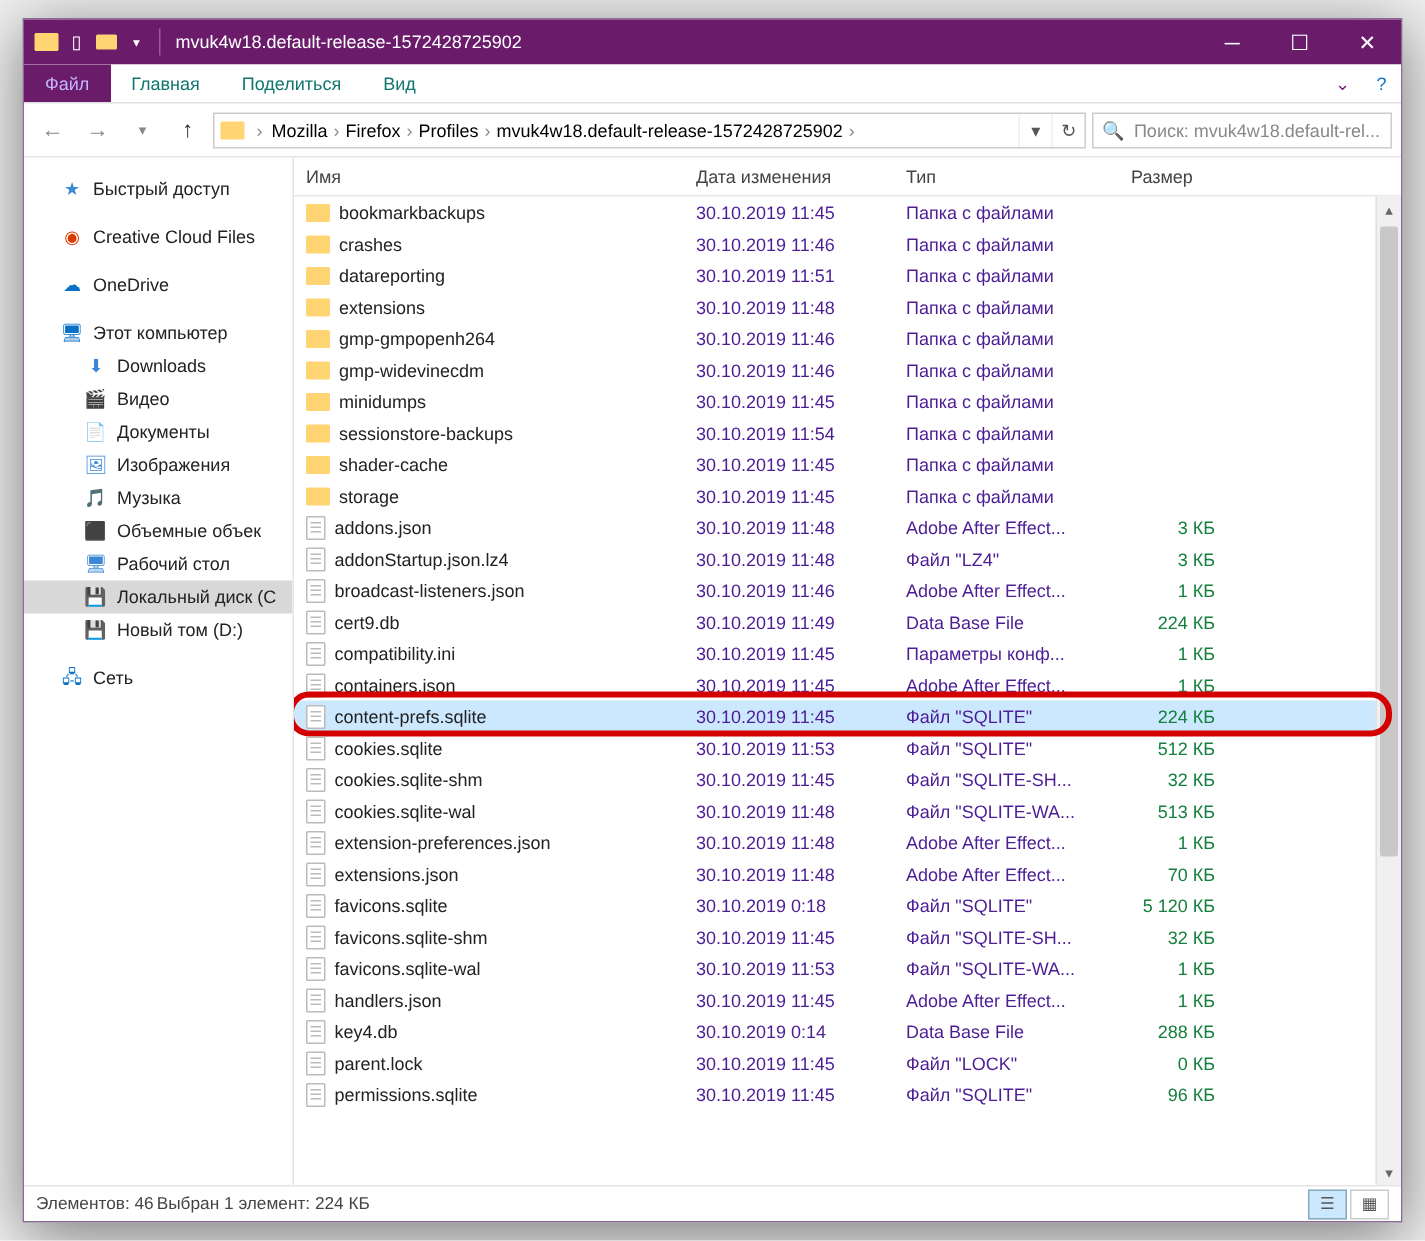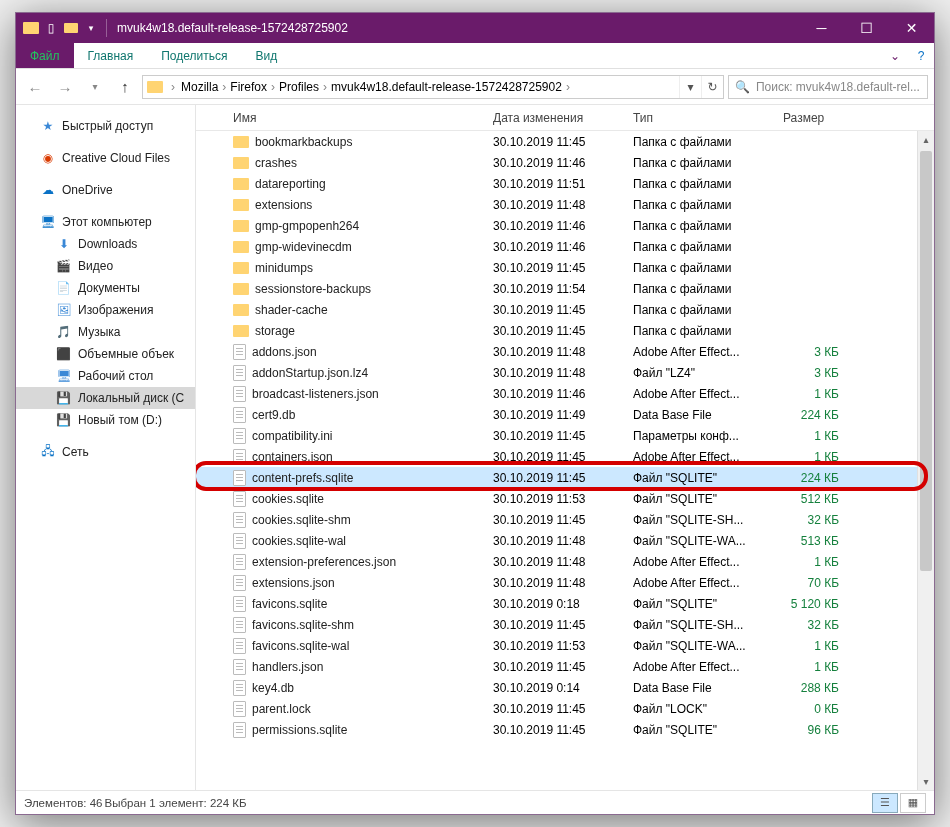--- a/index.html
+++ b/index.html
@@ -8,21 +8,21 @@
 .titlebar { height: 30px; background: #6a1b6a; display: flex; align-items: center; color: #fff; font-size: 12px; }
 .titlebar .icons { display: flex; padding-left: 6px; gap: 2px; }
 .titlebar .ticon { width: 18px; height: 18px; display: flex; align-items: center; justify-content: center; }
 .titlebar .folder-ico { width: 16px; height: 12px; background: #ffd472; border-radius: 1px; position: relative; }
 .titlebar .sep { width: 1px; height: 18px; background: rgba(255,255,255,.3); margin: 0 6px; }
 .titlebar .title { flex: 1; padding-left: 4px; }
 .titlebar .winbtns { display: flex; }
 .titlebar .winbtn { width: 45px; height: 30px; display: flex; align-items: center; justify-content: center; color: #fff; font-size: 14px; cursor: pointer; }
 .ribbon { height: 26px; background: #fff; display: flex; align-items: stretch; border-bottom: 1px solid #e0e0e0; font-size: 12px; }
 .ribbon .tab { padding: 0 14px; display: flex; align-items: center; cursor: pointer; color: #0f766e; }
-.ribbon .tab.file { background: #6a1b6a; color: #22c55e; }
+.ribbon .tab.file { background: #6a1b6a; color: #c4b5fd; }
 .ribbon .spacer { flex: 1; }
 .ribbon .ribicon { width: 26px; display: flex; align-items: center; justify-content: center; color: #6a1b6a; cursor: pointer; }
 .navbar { height: 36px; display: flex; align-items: center; padding: 4px 6px; gap: 4px; border-bottom: 1px solid #e5e5e5; }
 .navbtn { width: 26px; height: 26px; display: flex; align-items: center; justify-content: center; color: #888; cursor: pointer; border-radius: 2px; font-size: 15px; }
 .navbtn.en { color: #333; }
 .addrbox { flex: 1; height: 24px; border: 1px solid #ccc; display: flex; align-items: center; font-size: 12px; padding-left: 4px; gap: 2px; }
 .addrbox .fico { width: 16px; height: 12px; background: #ffd472; border-radius: 1px; margin-right: 4px; }
 .crumb { padding: 0 2px; cursor: pointer; }
 .chev { color: #888; padding: 0 2px; }
 .addrbox .tail { margin-left: auto; display: flex; }
@@ -31,29 +31,29 @@
 .body { flex: 1; display: flex; min-height: 0; }
 .sidebar { width: 180px; border-right: 1px solid #e5e5e5; padding-top: 10px; overflow: hidden; }
 .side-group { margin-bottom: 10px; }
 .side-item { display: flex; align-items: center; height: 22px; font-size: 12px; padding-left: 24px; gap: 6px; cursor: pointer; color: #222; white-space: nowrap; }
 .side-item.sub { padding-left: 40px; }
 .side-item.sel { background: #d8d8d8; }
 .sicon { width: 16px; height: 16px; display: flex; align-items: center; justify-content: center; font-size: 12px; }
 .filearea { flex: 1; display: flex; flex-direction: column; min-width: 0; position: relative; }
 .colhead { height: 26px; display: flex; align-items: center; border-bottom: 1px solid #e8e8e8; font-size: 12px; color: #444; }
 .colhead .col { padding-left: 8px; border-right: 1px solid transparent; cursor: pointer; }
-.c-name { width: 260px; margin-left: 29px; }
+.c-name { width: 260px; }
 .c-date { width: 140px; }
 .c-type { width: 150px; }
 .c-size { width: 80px; padding-right: 16px; }
 .rows { flex: 1; overflow: hidden; position: relative; }
 .row { height: 21px; display: flex; align-items: center; font-size: 12px; color: #222; cursor: pointer; }
 .row.selected { background: #cce8ff; }
 .row .c-name { display: flex; align-items: center; gap: 6px; padding-left: 8px; }
-.row .c-date, .row .c-type { padding-left: 8px; color: #000000; }
+.row .c-date, .row .c-type { padding-left: 8px; color: #4c1d95; }
 .row .c-size { text-align: right; color: #15803d; padding-right: 16px; }
 .fico-folder { width: 16px; height: 12px; background: #ffd472; border-radius: 1px; flex-shrink: 0; }
 .fico-file { width: 13px; height: 16px; background: #fff; border: 1px solid #bbb; border-radius: 1px; flex-shrink: 0; position: relative; }
 .fico-file::after { content: ""; position: absolute; left: 2px; right: 2px; top: 3px; height: 1px; background: #bbb; box-shadow: 0 3px 0 #bbb, 0 6px 0 #bbb; }
 .highlight-ring { position: absolute; border: 4px solid #d40000; border-radius: 14px; pointer-events: none; left: -4px; right: 6px; }
 .statusbar { height: 24px; border-top: 1px solid #e5e5e5; display: flex; align-items: center; font-size: 11.5px; color: #444; padding: 0 8px; gap: 2px; }
 .statusbar .stspacer { flex: 1; }
 .viewbtn { width: 26px; height: 20px; border: 1px solid #ccc; display: flex; align-items: center; justify-content: center; cursor: pointer; font-size: 11px; color: #555; }
 .viewbtn.active { background: #cce8ff; border-color: #8ab; }
 .scrollbar { position:absolute; right:0; top:0; bottom:0; width:17px; background:#f0f0f0; border-left:1px solid #e0e0e0; }

